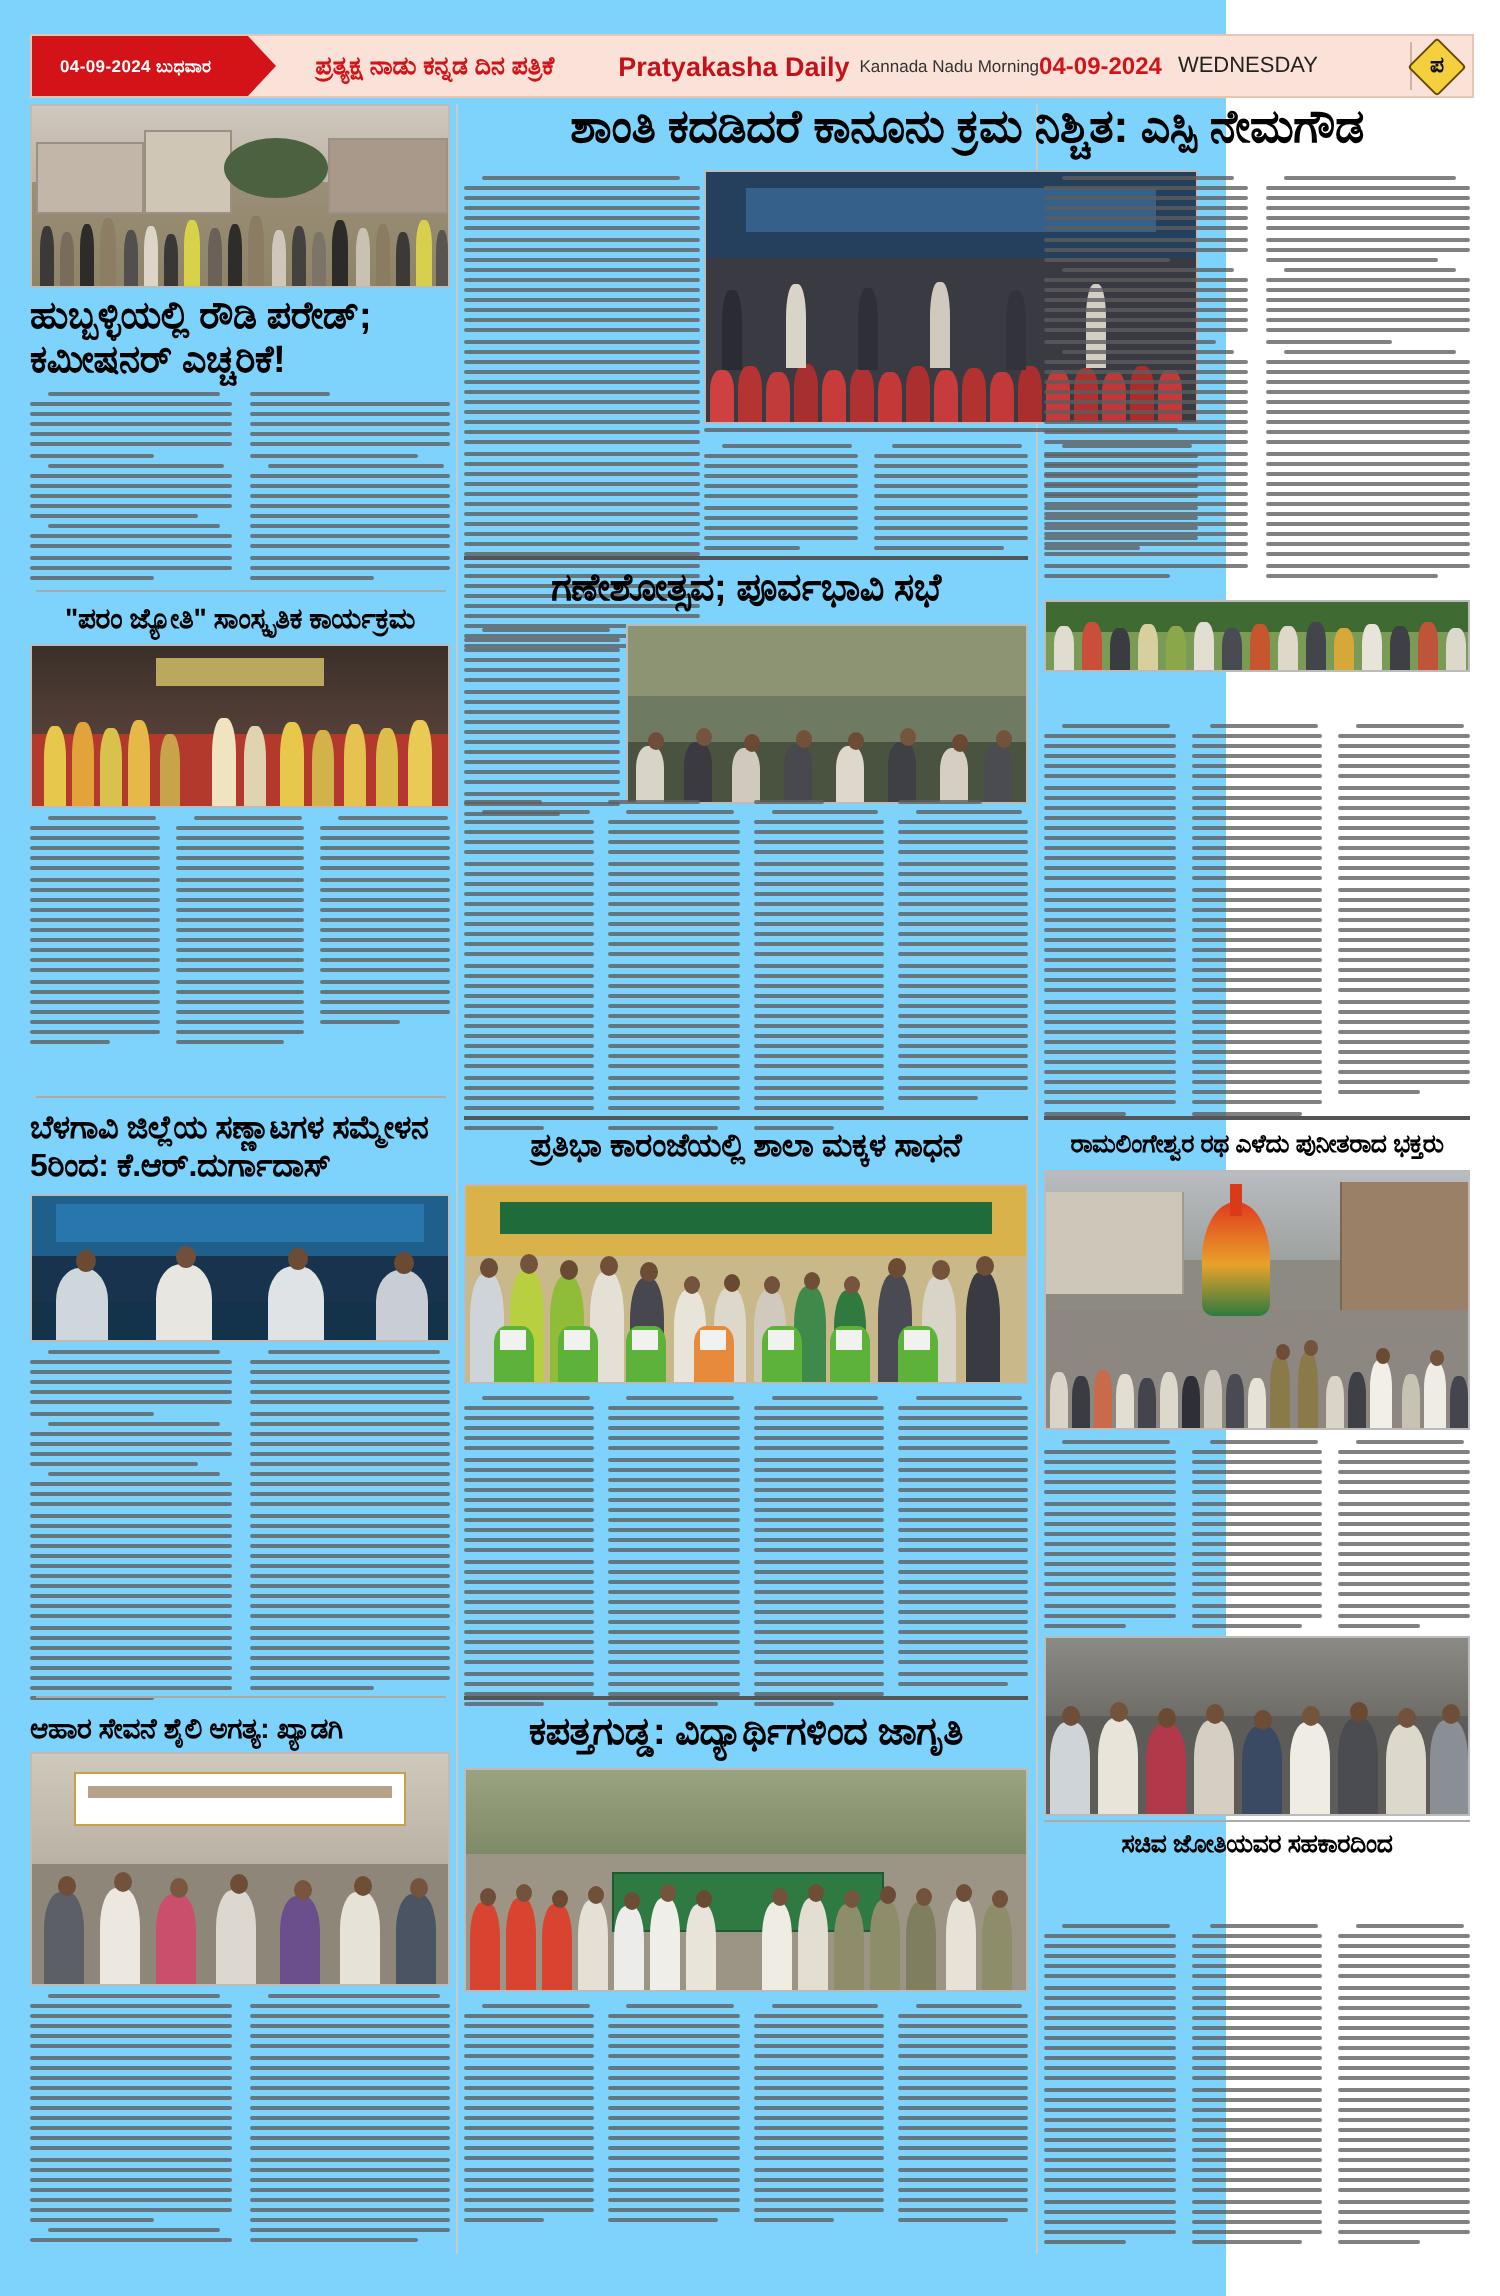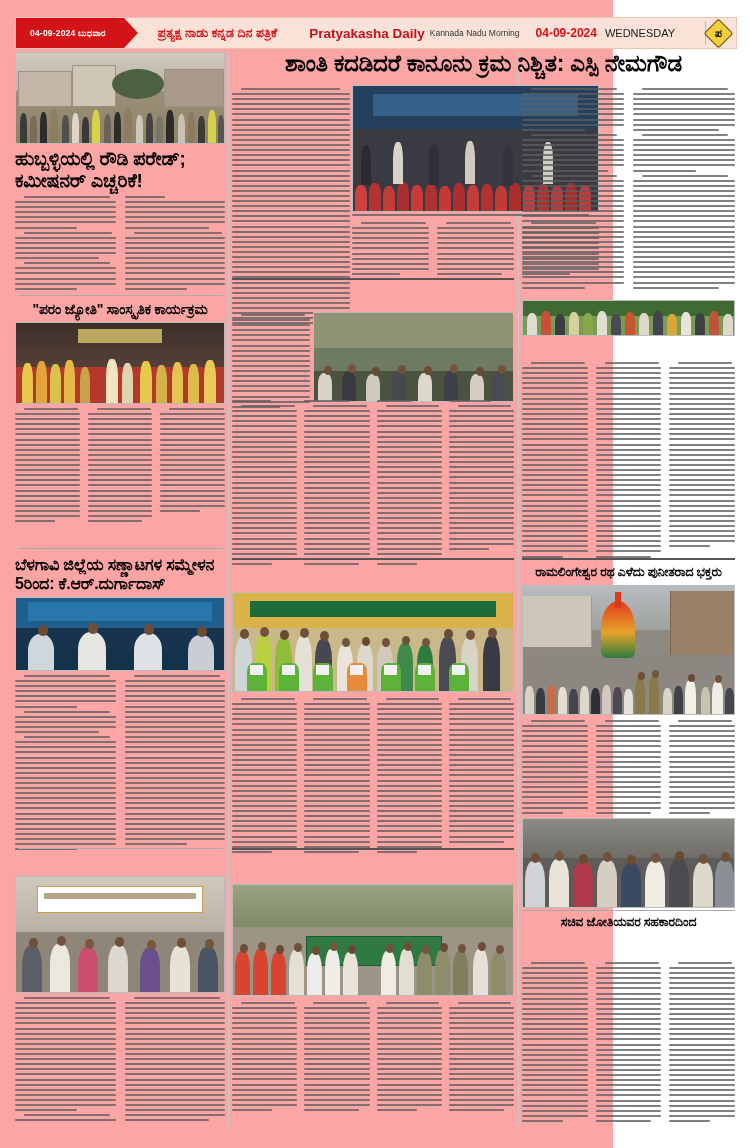--- a/index.html
+++ b/index.html
@@ -2,21 +2,21 @@
 <html><head>
 <meta charset="utf-8">
 <style>
   html,body{margin:0;padding:0;}
   body{
     width:750px;height:1148px;
     background:#ffffff;
     font-family:"Liberation Sans",sans-serif;
     overflow:hidden;
   }
-  .page{position:relative;width:613px;height:1148px;background:#fca5a5;}
+  .page{position:relative;width:613px;height:1148px;background:#7dd3fc;}
 
   
   .masthead{
     position:absolute;left:15px;top:17px;width:720px;height:30px;
     background:#fbe2d8;
     border:1px solid #e8c4b4;
     display:flex;align-items:center;
   }
   .date-flag{
     position:relative;
@@ -39,21 +39,21 @@
   }
   .mast-eng{
     color:#c4121a;font-weight:bold;font-size:13.5px;
     margin-left:32px;white-space:nowrap;
   }
   .mast-sub{
     color:#333;font-size:8.5px;margin-left:5px;white-space:nowrap;
   }
   .mast-date{
     color:#d31317;font-weight:bold;font-size:12px;
-    margin-left:16px;white-space:nowrap;
+    white-space:nowrap;
   }
   .mast-day{
     color:#222;font-size:11px;margin-left:8px;white-space:nowrap;
   }
   .mast-logo{
     margin-left:auto;margin-right:6px;
     width:24px;height:24px;
     border-left:1px solid #d8b0a0;
     display:flex;align-items:center;justify-content:center;
   }
@@ -432,20 +432,23 @@
           <div class="ln"></div>
           <div class="ln"></div>
         <div class="ln"></div>
           <div class="ln"></div>
           <div class="ln short"></div>
       </div>
     </div>
   </div>
 
   <div class="hrule" style="left:18px;top:848px;width:205px;"></div>
+  <div class="col c1" style="top:856px;">
+    <div class="hl hl-sm">ಆಹಾರ ಸೇವನೆ ಶೈಲಿ ಅಗತ್ಯ: ಖ್ಯಾಡಗಿ</div>
+  </div>
 
   <div class="col c1" style="top:876px;">
     <div class="photo" style="height:115px;background:#b8b2a6;">
       <div style="position:absolute;left:0;right:0;top:0;height:48%;background:linear-gradient(#cfc9bc,#b9b2a4);"></div>
       <div class="banner" style="top:8%;height:22%;">
         <div class="banner-in"></div>
       </div>
       <div style="position:absolute;left:0;right:0;bottom:0;height:52%;background:#8e8679;"></div>
       <div class="crowd" style="height:56%;">
         <i style="left:6px;width:20px;height:46px;background:#5c5f66;"></i>
@@ -746,20 +749,23 @@
           <div class="ln"></div>
         <div class="ln"></div>
           <div class="ln"></div>
           <div class="ln"></div>
           <div class="ln mid"></div>
       </div>
     </div>
   </div>
 
   <div class="hrule2" style="left:232px;top:278px;width:282px;"></div>
+  <div class="col c2" style="top:284px;">
+    <div class="hl hl-big hl-c">ಗಣೇಶೋತ್ಸವ; ಪೂರ್ವಭಾವಿ ಸಭೆ</div>
+  </div>
 
   <div style="position:absolute;left:313px;top:312px;width:201px;">
     <div class="photo" style="height:88px;background:#6f7a63;">
       <div style="position:absolute;left:0;right:0;top:0;height:40%;background:#8c9474;"></div>
       <div style="position:absolute;left:0;right:0;bottom:0;height:34%;background:#4a5340;"></div>
       <div class="crowd" style="height:62%;">
         <i style="left:4px;width:14px;height:28px;background:#d8d4c8;"></i>
         <i style="left:10px;width:8px;height:9px;background:#6e4e38;border-radius:50%;bottom:26px;"></i>
         <i style="left:28px;width:14px;height:30px;background:#3a3a40;"></i>
         <i style="left:34px;width:8px;height:9px;background:#75543d;border-radius:50%;bottom:28px;"></i>
@@ -939,20 +945,23 @@
           <div class="ln"></div>
           <div class="ln"></div>
           <div class="ln"></div>
         <div class="ln"></div>
           <div class="ln short"></div>
       </div>
     </div>
   </div>
 
   <div class="hrule2" style="left:232px;top:558px;width:282px;"></div>
+  <div class="col c2" style="top:565px;">
+    <div class="hl hl-mid hl-c">ಪ್ರತಿಭಾ ಕಾರಂಜೆಯಲ್ಲಿ ಶಾಲಾ ಮಕ್ಕಳ ಸಾಧನೆ</div>
+  </div>
 
   <div class="col c2" style="top:592px;">
     <div class="photo" style="height:98px;background:#6f8a4a;">
       <div style="position:absolute;left:0;right:0;top:0;height:36%;background:#d9b24a;"></div>
       <div style="position:absolute;left:6%;right:6%;top:8%;height:16%;background:#1f6b3a;"></div>
       <div style="position:absolute;left:0;right:0;bottom:0;height:64%;background:#c9b98a;"></div>
       <div class="crowd" style="height:74%;">
         <i style="left:2px;width:17px;height:54px;background:#cfd4d8;"></i>
         <i style="left:7px;width:9px;height:10px;background:#6e4e38;border-radius:50%;bottom:52px;"></i>
         <i style="left:22px;width:17px;height:56px;background:#b8d040;"></i>
@@ -1128,20 +1137,23 @@
           <div class="ln"></div>
           <div class="ln"></div>
           <div class="ln"></div>
         <div class="ln"></div>
           <div class="ln mid"></div>
       </div>
     </div>
   </div>
 
   <div class="hrule2" style="left:232px;top:848px;width:282px;"></div>
+  <div class="col c2" style="top:856px;">
+    <div class="hl hl-big hl-c">ಕಪತ್ತಗುಡ್ಡ: ವಿದ್ಯಾರ್ಥಿಗಳಿಂದ ಜಾಗೃತಿ</div>
+  </div>
 
   <div class="col c2" style="top:884px;">
     <div class="photo" style="height:110px;background:#7d8a6a;">
       <div style="position:absolute;left:0;right:0;top:0;height:38%;background:linear-gradient(#9aa37f,#7f8a68);"></div>
       <div style="position:absolute;left:0;right:0;bottom:0;height:62%;background:#9c9484;"></div>
       <div style="position:absolute;left:26%;top:46%;width:48%;height:26%;background:#2f7a42;border:1px solid #1d5a30;"></div>
       <div class="crowd" style="height:72%;">
         <i style="left:2px;width:15px;height:44px;background:#d8442f;"></i>
         <i style="left:7px;width:8px;height:9px;background:#6e4e38;border-radius:50%;bottom:42px;"></i>
         <i style="left:20px;width:15px;height:46px;background:#d8442f;"></i>

